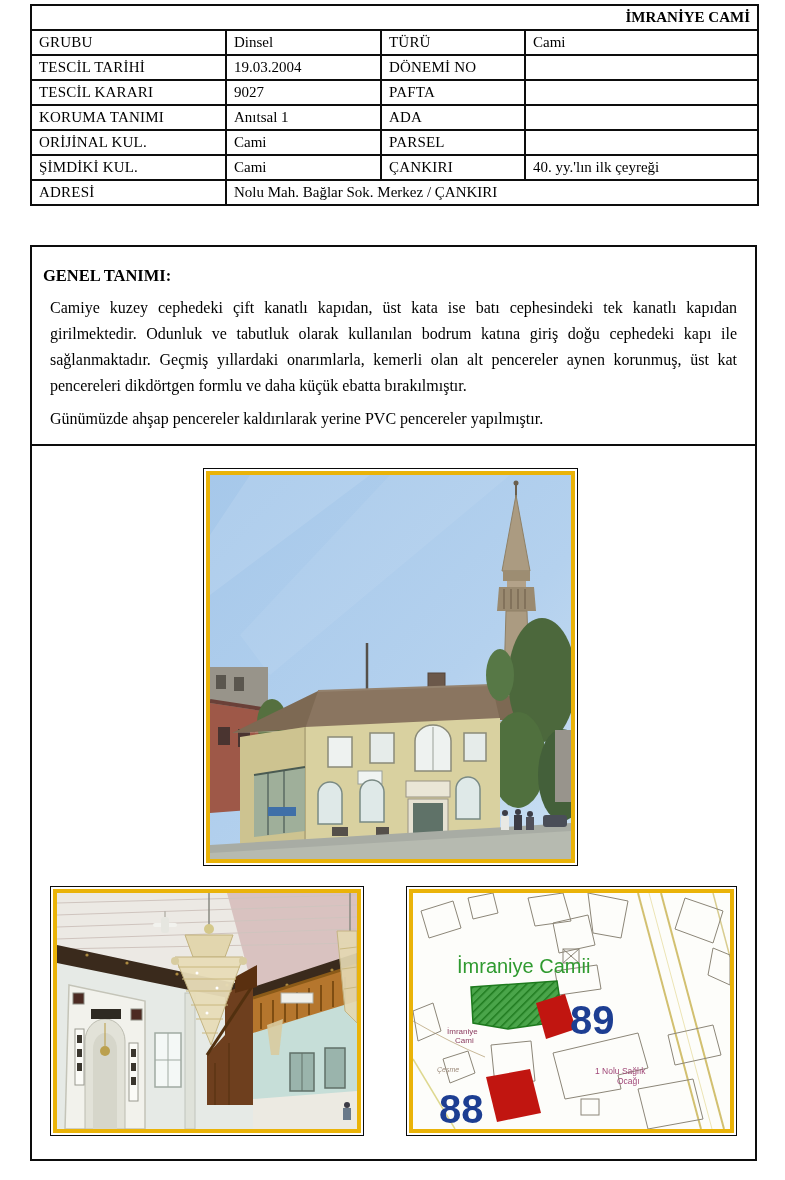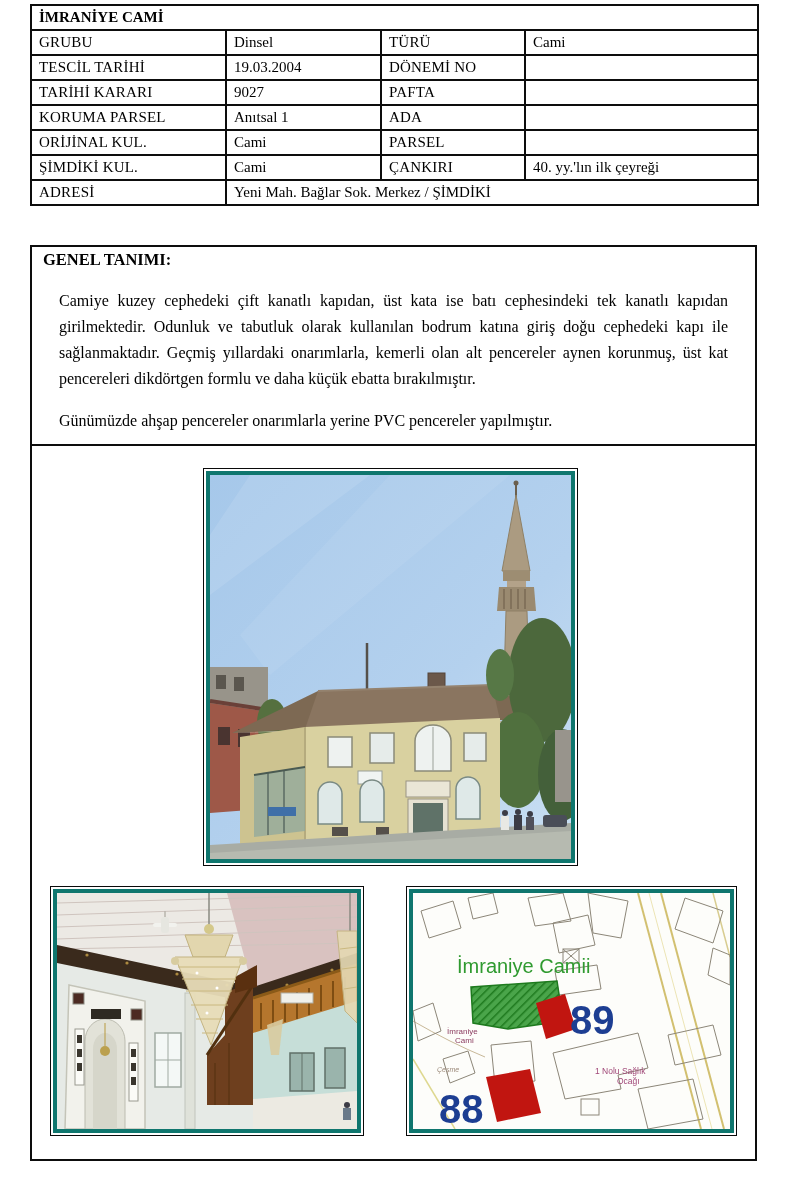--- a/index.html
+++ b/index.html
@@ -10,38 +10,38 @@
   }
   
   table.info{
     position:absolute;left:30px;top:4px;width:727px;
     border-collapse:collapse;table-layout:fixed;
   }
   table.info td{
     border:2px solid #0d0d0d;height:23px;padding:0 7px;
     font-size:15px;white-space:nowrap;overflow:hidden;vertical-align:middle;
   }
-  td.title-cell{text-align:left;font-weight:bold;font-size:17px;height:24px;margin-top:6px;}
+  td.title-cell{text-align:right;font-weight:bold;font-size:17px;height:24px;margin-top:6px;}
   td.lbl{font-weight:normal;letter-spacing:.2px;}
   
   .desc-box{
     position:absolute;left:30px;top:245px;width:727px;height:201px;
     box-sizing:border-box;border:2px solid #0d0d0d;background:#fff;
-    padding:0 11px 0 11px;
+    padding:16px 11px 0 11px;
   }
   .desc-heading{font-weight:bold;font-size:16.5px;line-height:25px;margin:0;}
-  .desc-box p{margin:16px;font-size:16px;line-height:26px;text-align:justify;}
+  .desc-box p{margin:7px;font-size:16px;line-height:26px;text-align:justify;}
   
   .photos-box{
     position:absolute;left:30px;top:444px;width:727px;height:717px;
     box-sizing:border-box;border:2px solid #0d0d0d;background:#fff;
   }
   .frame{
     position:absolute;box-sizing:border-box;background:#737373;
-    border:4px solid #0f766e;outline:1px solid #0a0a0a;outline-offset:2px;
+    border:4px solid #eab308;outline:1px solid #0a0a0a;outline-offset:2px;
   }
   .frame svg{display:block;width:100%;height:100%;}
   .frame-exterior{left:174px;top:25px;width:369px;height:392px;}
   .frame-interior{left:21px;top:443px;width:308px;height:244px;}
   .frame-map{left:377px;top:443px;width:325px;height:244px;}
   .map-title{font-family:"Liberation Sans",sans-serif;font-size:20px;fill:#2f9a2f;}
   .map-parcel{font-family:"Liberation Sans",sans-serif;font-size:40px;font-weight:bold;fill:#1d3e92;}
   .map-small{font-family:"Liberation Sans",sans-serif;font-size:8px;fill:#8a3a5e;}
   .map-small2{font-family:"Liberation Sans",sans-serif;font-size:8.5px;fill:#a04878;}
   .map-tiny{font-family:"Liberation Sans",sans-serif;font-size:7px;font-style:italic;fill:#9a8878;}
@@ -67,54 +67,54 @@
     <td class="lbl">TÜRÜ</td>
     <td>Cami</td>
   </tr>
   <tr>
     <td class="lbl">TESCİL TARİHİ</td>
     <td>19.03.2004</td>
     <td class="lbl">DÖNEMİ NO</td>
     <td></td>
   </tr>
   <tr>
-    <td class="lbl">TARİHİ KARARI</td>
+    <td class="lbl">TESCİL KARARI</td>
     <td>9027</td>
     <td class="lbl">PAFTA</td>
     <td></td>
   </tr>
   <tr>
-    <td class="lbl">KORUMA PARSEL</td>
+    <td class="lbl">KORUMA TANIMI</td>
     <td>Anıtsal 1</td>
     <td class="lbl">ADA</td>
     <td></td>
   </tr>
   <tr>
     <td class="lbl">ORİJİNAL KUL.</td>
     <td>Cami</td>
     <td class="lbl">PARSEL</td>
     <td></td>
   </tr>
   <tr>
     <td class="lbl">ŞİMDİKİ KUL.</td>
     <td>Cami</td>
     <td class="lbl">ÇANKIRI</td>
     <td>40. yy.'lın ilk çeyreği</td>
   </tr>
   <tr>
     <td class="lbl">ADRESİ</td>
-    <td colspan="3">Yeni Mah. Bağlar Sok. Merkez / ŞİMDİKİ</td>
+    <td colspan="3">Nolu Mah. Bağlar Sok. Merkez / ÇANKIRI</td>
   </tr>
 </tbody>
   </table>
 
 <div class="desc-box">
   <div class="desc-heading">GENEL TANIMI:</div>
   <p>Camiye kuzey cephedeki çift kanatlı kapıdan, üst kata ise batı cephesindeki tek kanatlı kapıdan girilmektedir. Odunluk ve tabutluk olarak kullanılan bodrum katına giriş doğu cephedeki kapı ile sağlanmaktadır. Geçmiş yıllardaki onarımlarla, kemerli olan alt pencereler aynen korunmuş, üst kat pencereleri dikdörtgen formlu ve daha küçük ebatta bırakılmıştır.</p>
-  <p>Günümüzde ahşap pencereler onarımlarla yerine PVC pencereler yapılmıştır.</p>
+  <p>Günümüzde ahşap pencereler kaldırılarak yerine PVC pencereler yapılmıştır.</p>
 </div>
 
 <div class="photos-box">
 
   <div class="frame frame-exterior">
     <svg viewBox="0 0 361 384" preserveAspectRatio="none">
       <defs>
         <linearGradient id="sky" x1="0" y1="0" x2="1" y2="1">
           <stop offset="0" stop-color="#a6c8ea"></stop>
             <stop offset="0.6" stop-color="#b4d1ee"></stop>

